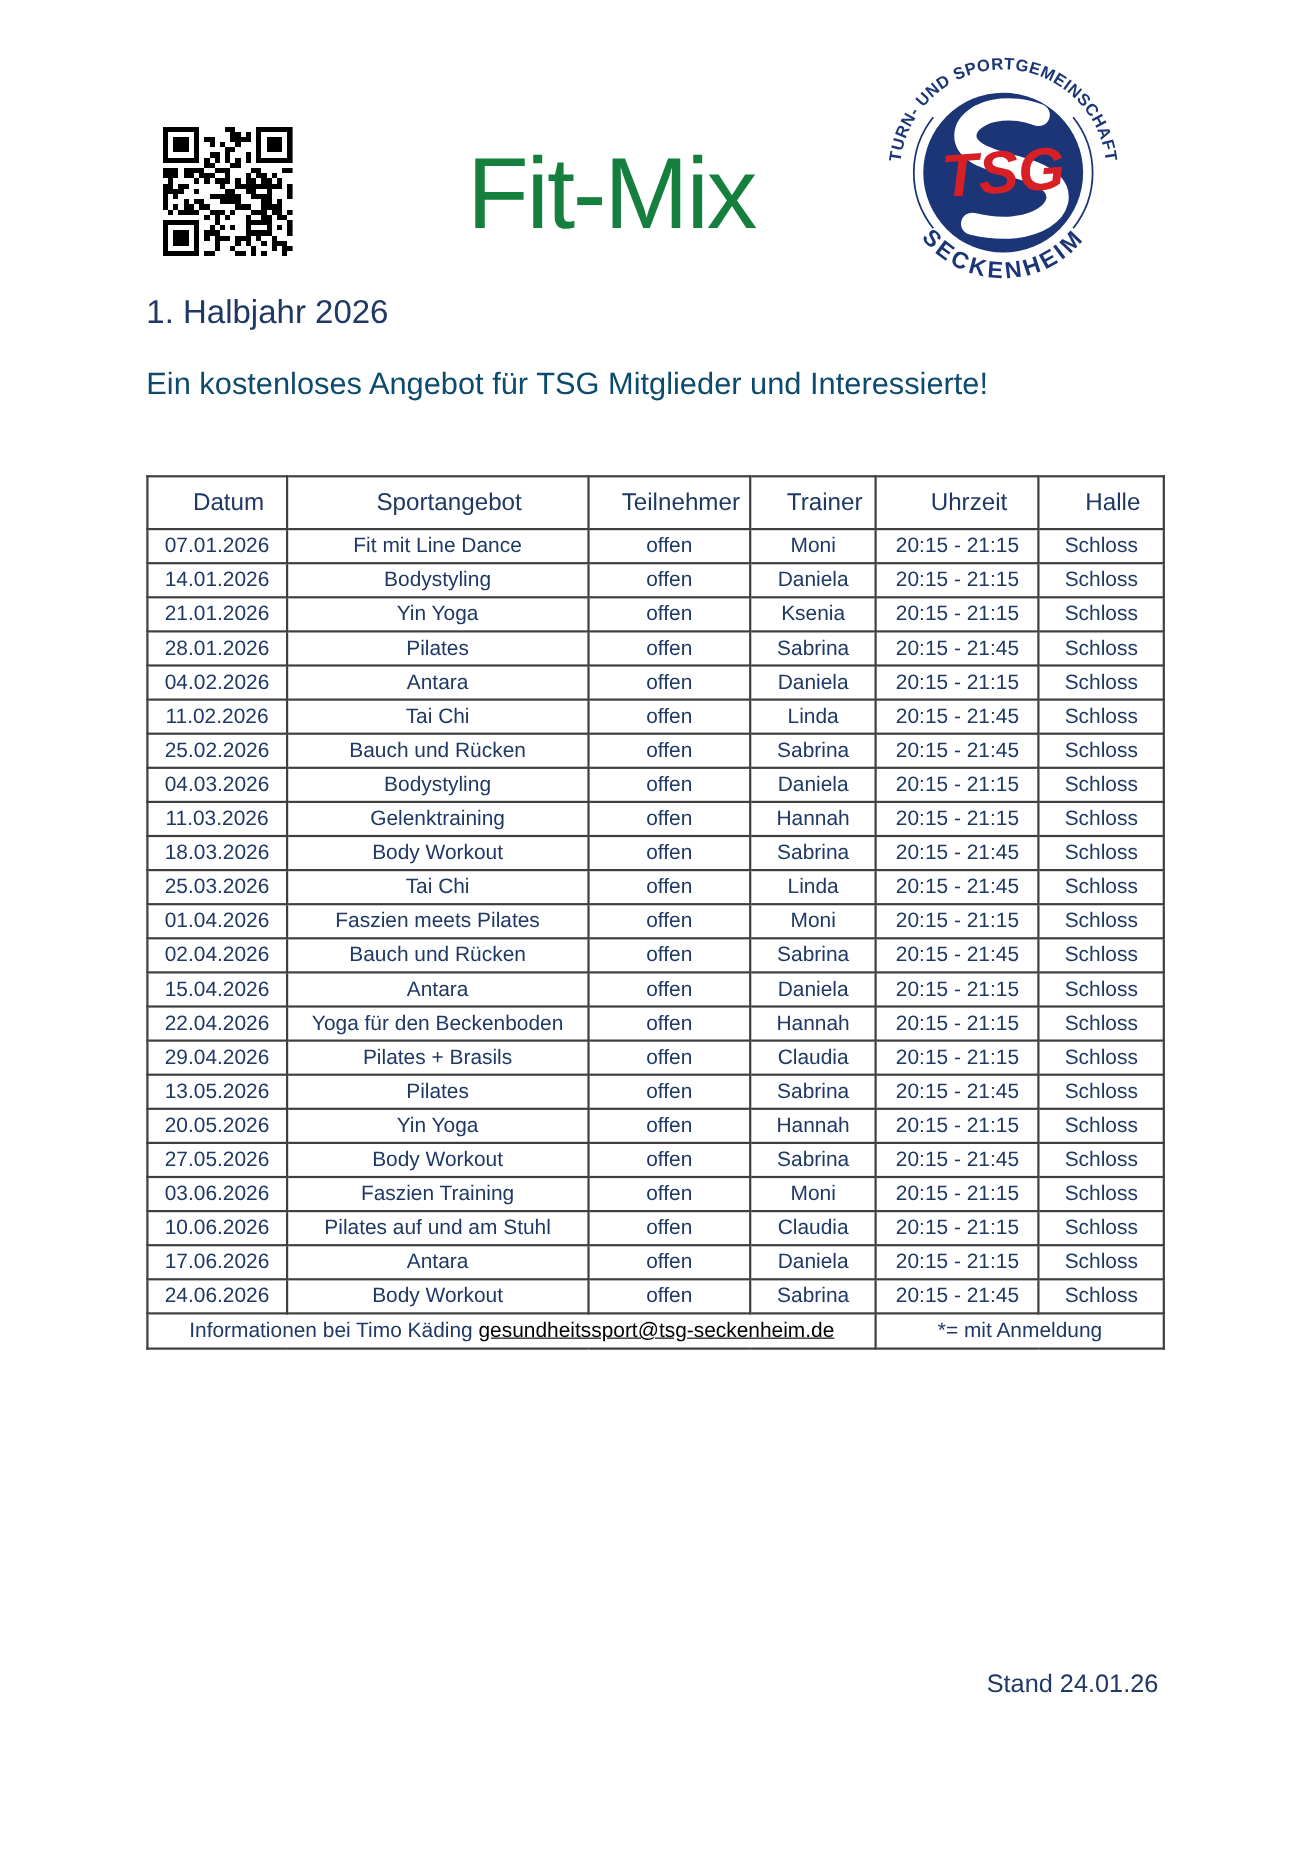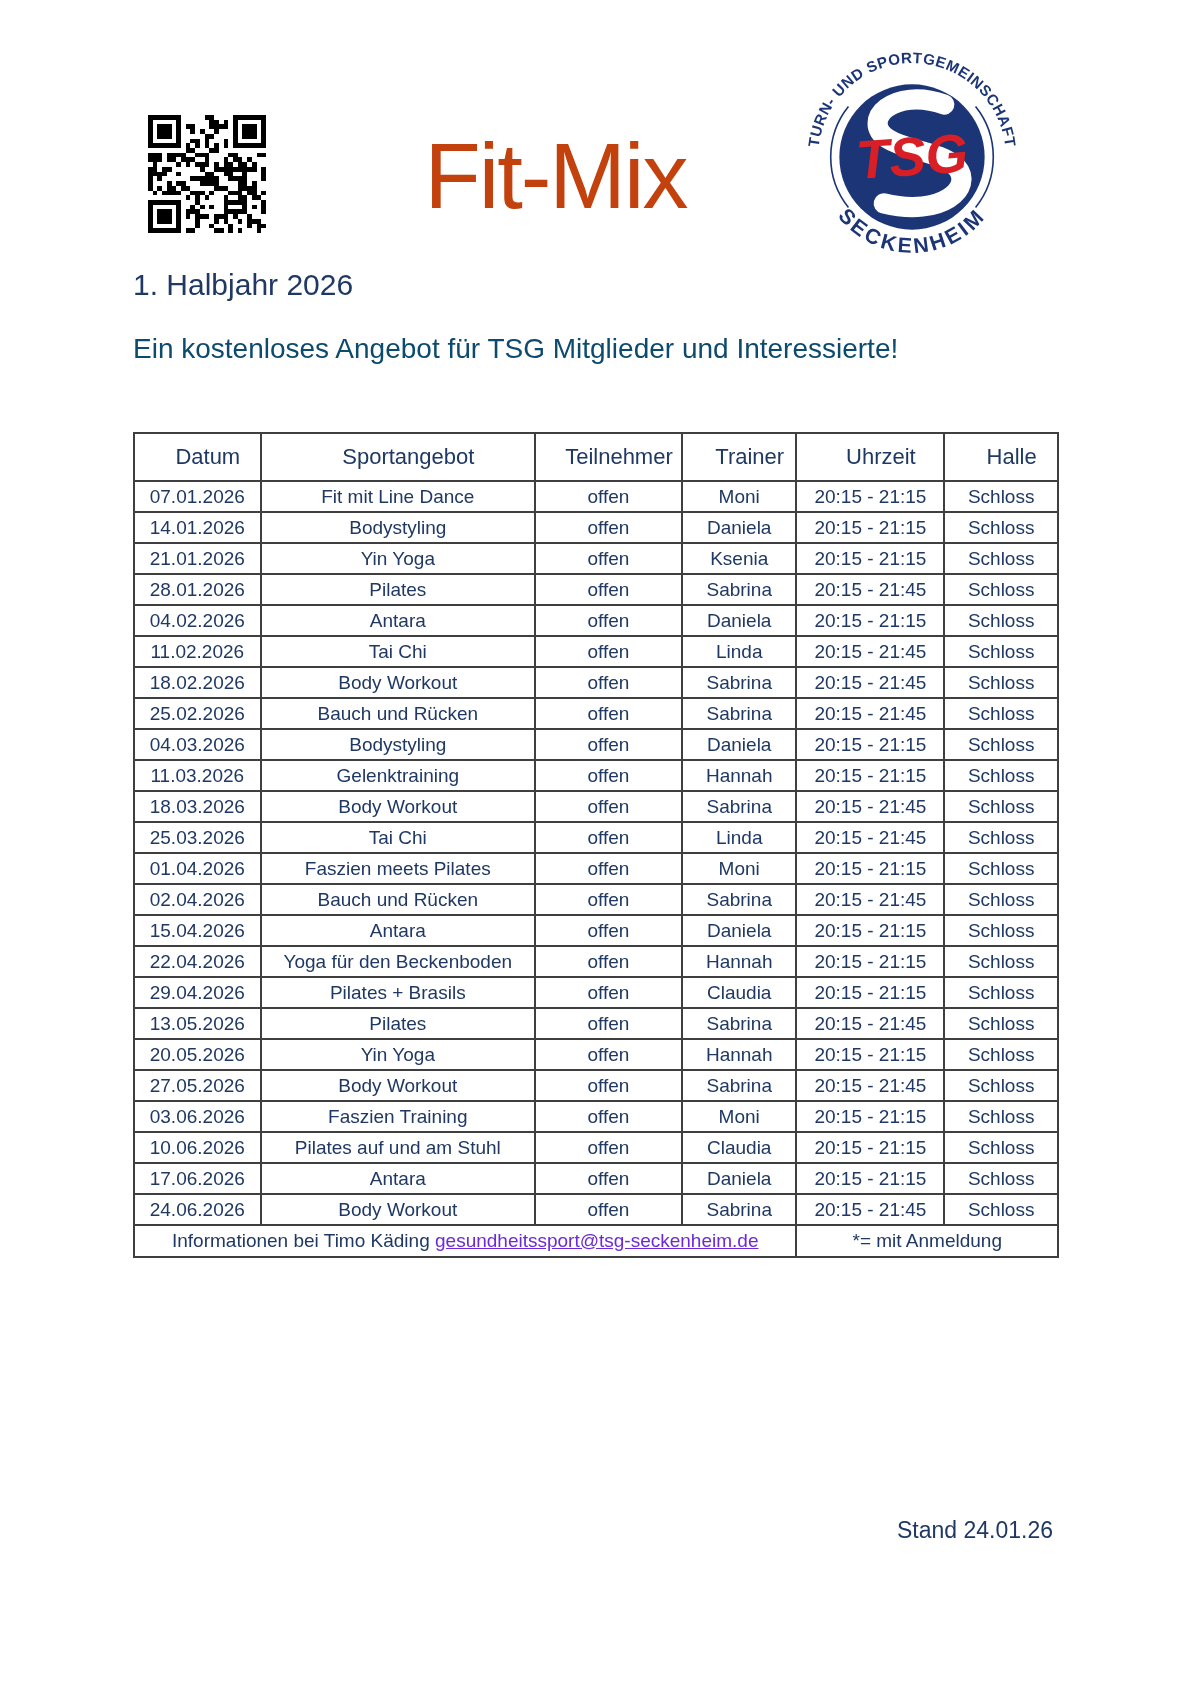--- a/index.html
+++ b/index.html
@@ -6,21 +6,21 @@
   body{
     width:1191px;height:1684px;background:#ffffff;position:relative;
     font-family:"Liberation Sans",sans-serif;color:#1f3864;overflow:hidden;
   }
   .qr{position:absolute;left:148px;top:115px;width:118px;height:118px;}
   .qr svg{width:100%;height:100%;}
   .logo{position:absolute;left:801px;top:46px;width:222px;height:222px;}
   .logo svg{width:100%;height:100%;}
   .page-title{
     position:absolute;left:133px;top:128px;width:845px;text-align:center;
-    font-size:92px;line-height:1.05;color:#c2410c;letter-spacing:-2px;
+    font-size:92px;line-height:1.05;color:#15803d;letter-spacing:-2px;
   }
   .subtitle{
     position:absolute;left:133px;top:268px;width:845px;text-align:left;
     font-size:30px;color:#1f3864;
   }
   .tagline{
     position:absolute;left:133px;top:333px;width:1000px;
     font-size:28px;color:#0c4a6e;
   }
   table.schedule{
@@ -28,21 +28,21 @@
     border-collapse:collapse;table-layout:fixed;
   }
   .schedule th,.schedule td{
     border:2px solid #3f3f3f;text-align:center;color:#1f3864;
     padding:1px 3px;overflow:hidden;white-space:nowrap;
   }
   .schedule thead th{height:44px;font-size:22px;font-weight:400;vertical-align:middle;padding-left:24px;}
   .schedule tbody td{height:25px;font-size:19px;vertical-align:middle;}
   .schedule tbody td.halle{vertical-align:bottom;padding-bottom:3px;}
   .schedule tfoot td{height:28px;font-size:19px;vertical-align:middle;}
-  .schedule a{color:#6d28d9;}
+  .schedule a{color:#000000;}
   .stand{position:absolute;left:897px;top:1517px;font-size:23px;color:#1f3864;}
 </style>
 </head>
 <body>
 
 <div class="qr">
   <svg viewBox="0 0 25 25" shape-rendering="crispEdges">
       <rect x="0" y="0" width="7" height="7" fill="#000"></rect>
       <rect x="1" y="1" width="5" height="5" fill="#fff"></rect>
       <rect x="2" y="2" width="3" height="3" fill="#000"></rect>
@@ -354,28 +354,20 @@
       </tr>
       <tr>
         <td>11.02.2026</td>
         <td>Tai Chi</td>
         <td>offen</td>
         <td>Linda</td>
         <td>20:15 - 21:45</td>
         <td class="halle">Schloss</td>
       </tr>
       <tr>
-        <td>18.02.2026</td>
-        <td>Body Workout</td>
-        <td>offen</td>
-        <td>Sabrina</td>
-        <td>20:15 - 21:45</td>
-        <td class="halle">Schloss</td>
-      </tr>
-      <tr>
         <td>25.02.2026</td>
         <td>Bauch und Rücken</td>
         <td>offen</td>
         <td>Sabrina</td>
         <td>20:15 - 21:45</td>
         <td class="halle">Schloss</td>
       </tr>
       <tr>
         <td>04.03.2026</td>
         <td>Bodystyling</td>

